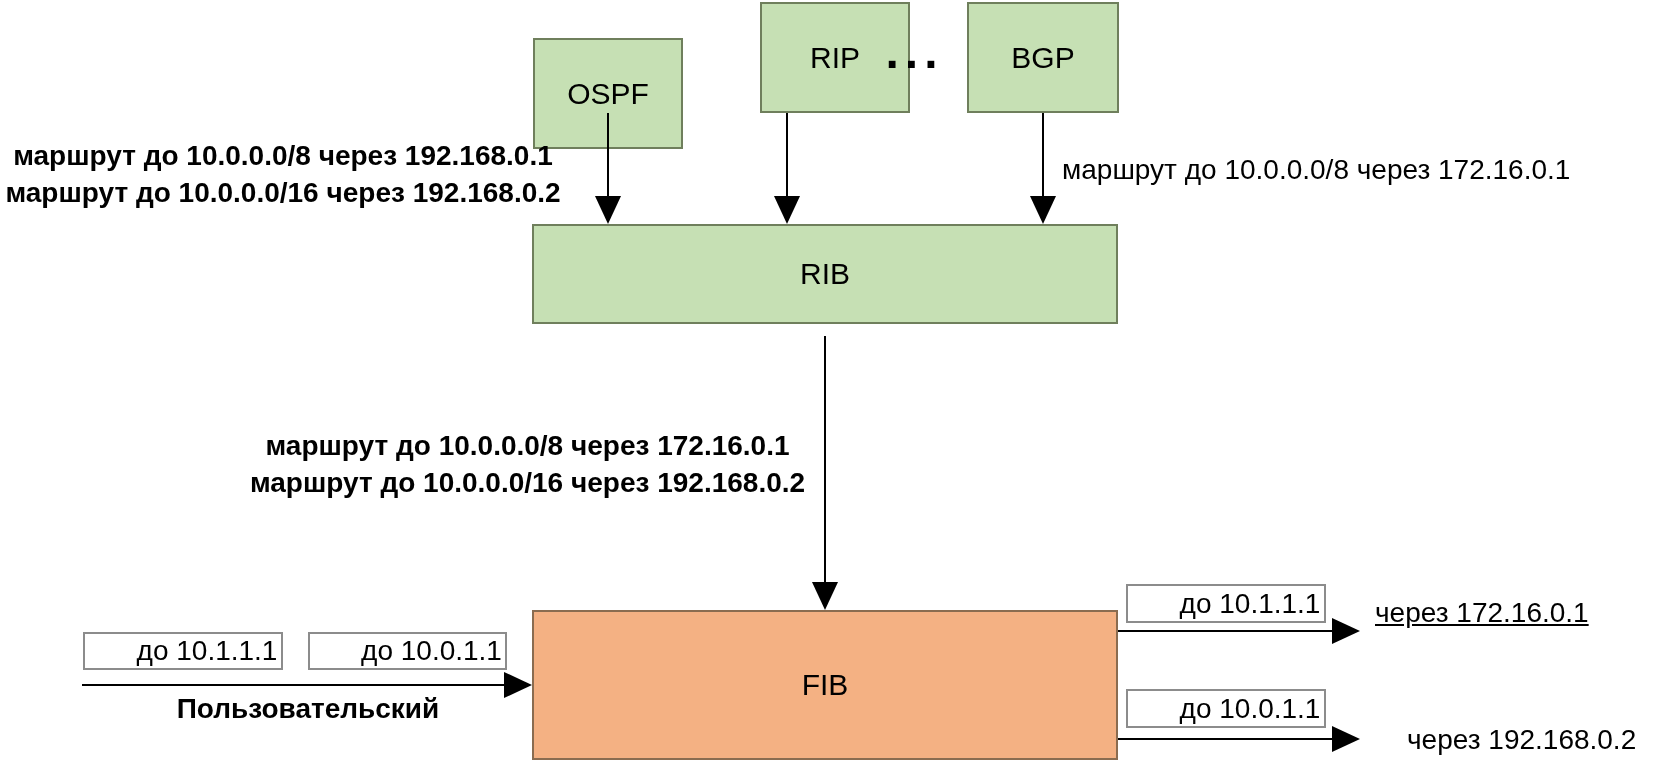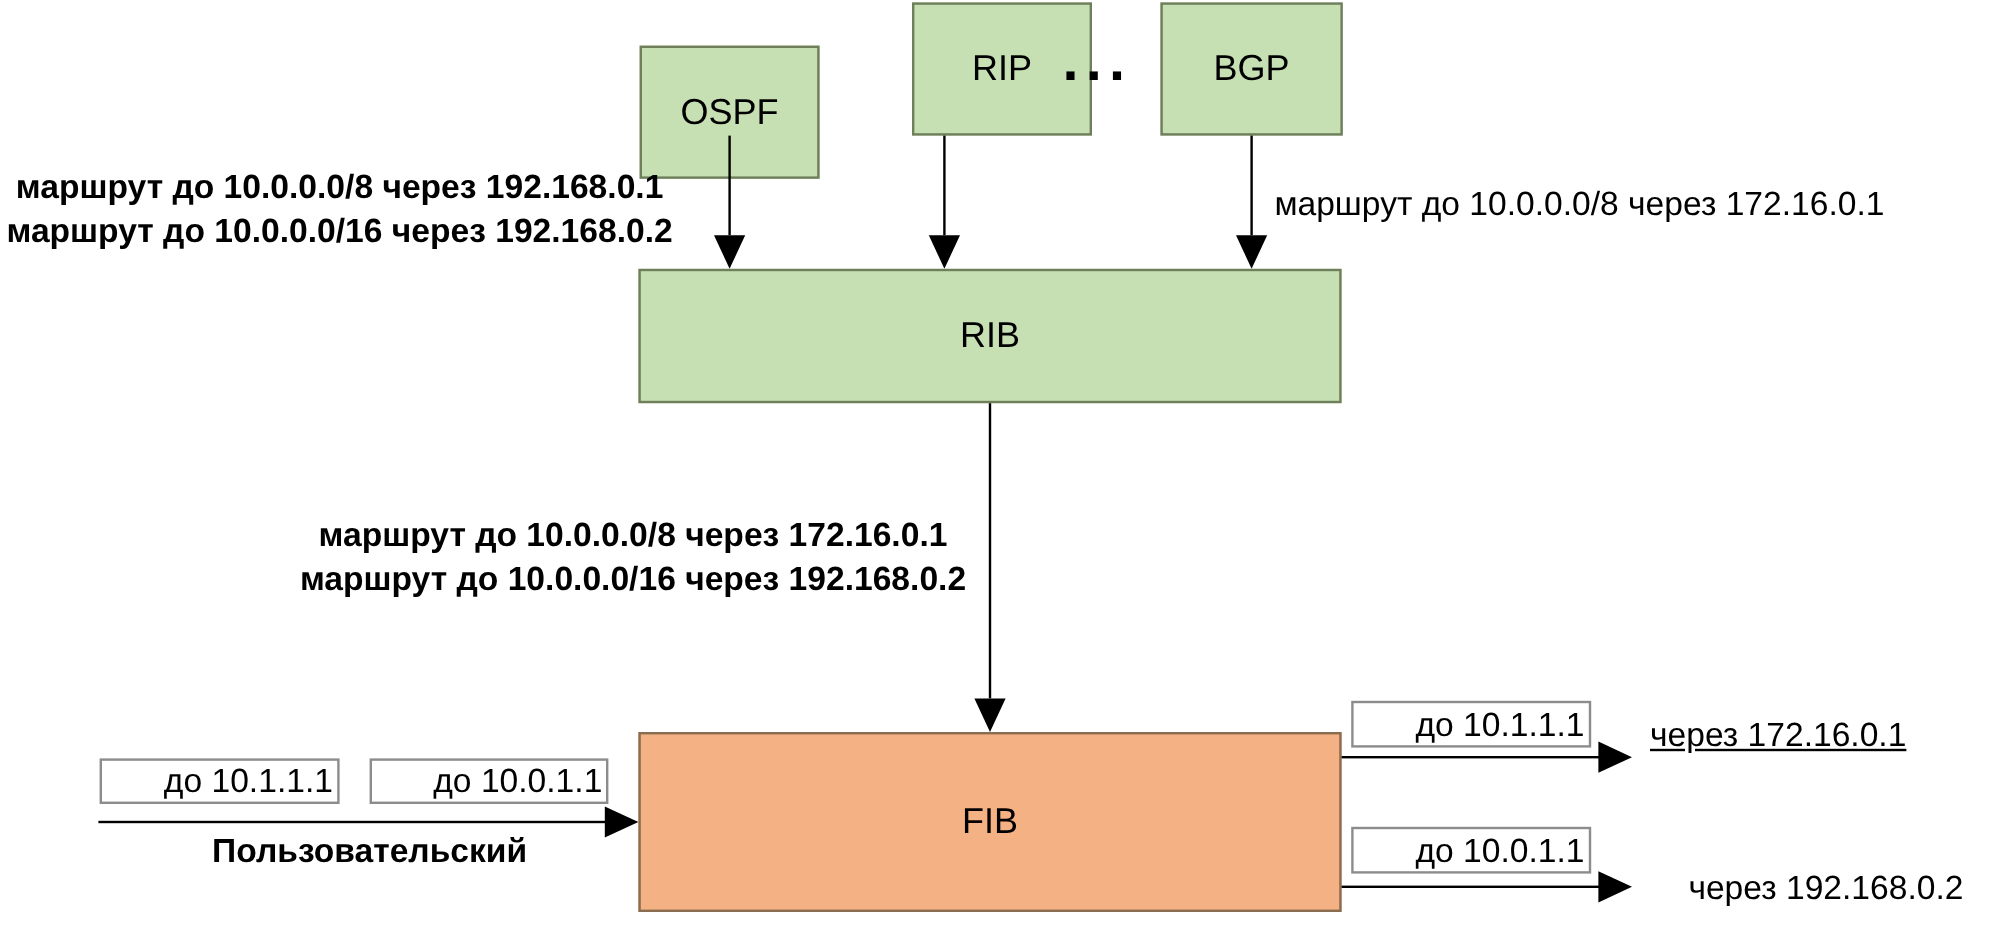--- a/index.html
+++ b/index.html
@@ -104,21 +104,21 @@
     <div class="arr-down" style="left:1030px; top:196px;"></div>
   </div>
 
   <div class="annotation center" style="left:0px; top:137px; width:566px;">
     <div>маршрут до 10.0.0.0/8 через 192.168.0.1</div>
     <div>маршрут до 10.0.0.0/16 через 192.168.0.2</div>
   </div>
 
   <div class="annotation" style="left:1062px; top:151px;">маршрут до 10.0.0.0/8 через 172.16.0.1</div>
 
-  <div class="node green" style="left:532px; top:224px; width:586px; height:112px;">RIB</div>
+  <div class="node green" style="left:532px; top:224px; width:586px; height:100px;">RIB</div>
 
   <div>
     <div class="vline" style="left:824px; top:336px; height:246px;"></div>
     <div class="arr-down" style="left:812px; top:582px;"></div>
   </div>
 
   <div class="annotation center" style="left:225px; top:427px; width:605px;">
     <div>маршрут до 10.0.0.0/8 через 172.16.0.1</div>
     <div>маршрут до 10.0.0.0/16 через 192.168.0.2</div>
   </div>

